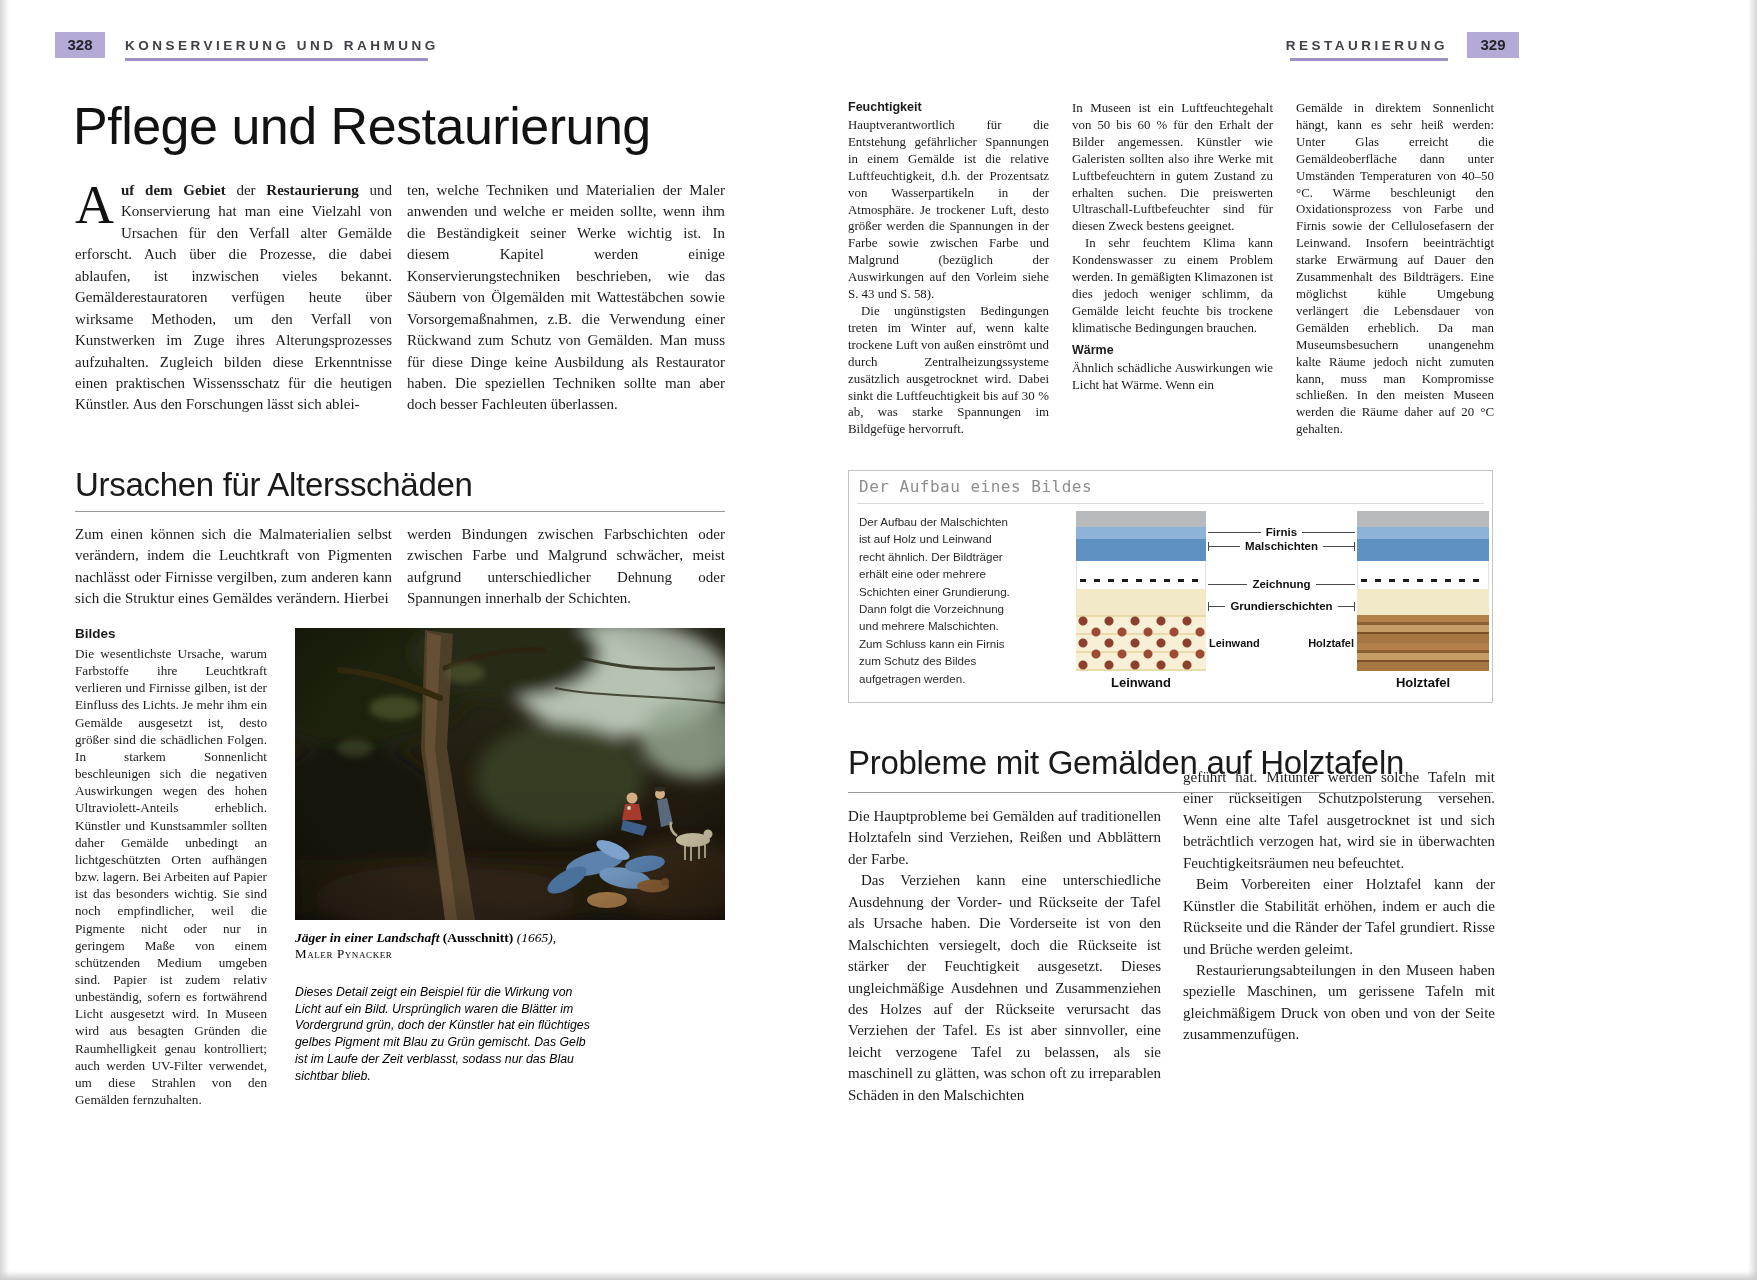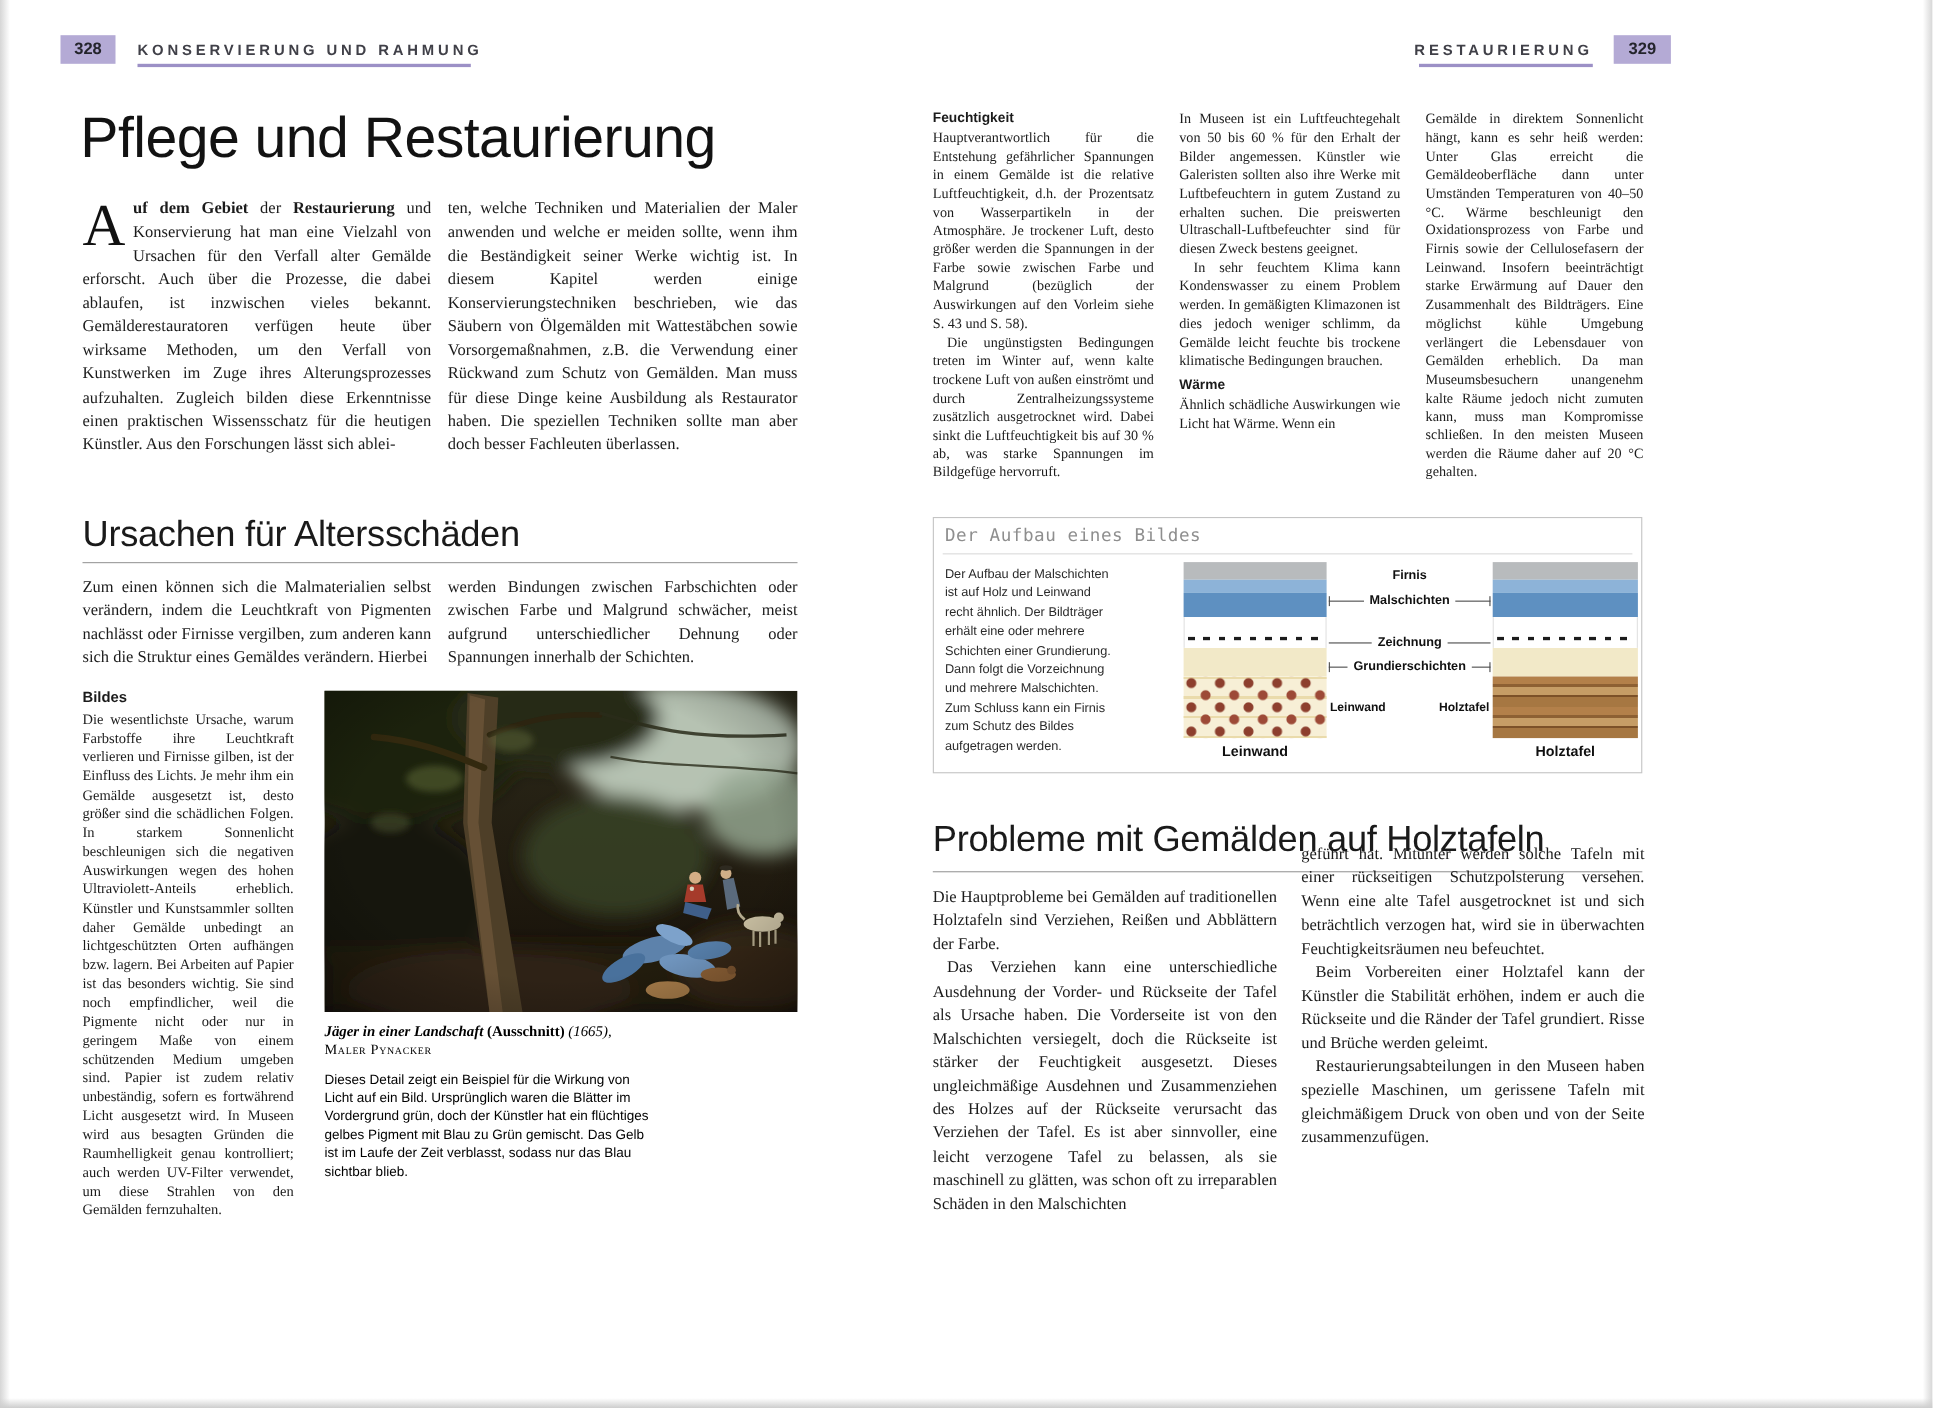--- a/index.html
+++ b/index.html
@@ -36,21 +36,21 @@
   
   .painting{position:absolute;left:295px;top:628px;width:430px;height:292px;}
 
   
   .caption{position:absolute;font:12.3px/1.36 "Liberation Sans",sans-serif;color:#000000;}
   .cap-line{font:700 13.5px "Liberation Serif",serif;}
   .cap-title{font-style:italic;}
   .cap-suffix{font-style:normal;font-weight:700;}
   .cap-year{font-style:italic;font-weight:400;}
   .cap-artist{font:13px "Liberation Serif",serif;font-variant:small-caps;letter-spacing:0.6px;}
-  .cap-body{margin-top:11px;}
+  .cap-body{margin-top:22px;font-style:italic;}
 
   
   .infobox{position:absolute;left:848px;top:470px;width:645px;height:233px;
            border:1px solid #c4c4c4;background:#fff;box-sizing:border-box;}
   .ib-head{position:absolute;left:10px;top:6px;font:16px "DejaVu Sans Mono",monospace;
            color:#8e8e8e;letter-spacing:0.5px;}
   .ib-rule{position:absolute;left:8px;right:8px;top:32px;height:1px;background:#dadada;}
   .ib-body{position:absolute;left:10px;top:42px;width:154px;
            font:11.6px/1.5 "Liberation Sans",sans-serif;color:#2a2a2a;text-align:left;}
 
@@ -232,21 +232,21 @@
       <div class="l-blue1"></div>
       <div class="l-blue2"></div>
       <div class="l-white">
           <div class="l-dash"></div>
         </div>
       <div class="l-cream"></div>
       <div class="l-canvas"></div>
     </div>
 
     <div class="dims">
-      <div class="dim-row" style="top:1px;flex-direction:column;">
+      <div class="dim-row" style="top:14px;">
         <i class="dline"></i>
           <span class="dim-label">Firnis</span>
           <i class="dline"></i>
       </div>
       <div class="dim-row ticks" style="top:28px;">
         <i class="dline"></i>
           <span class="dim-label">Malschichten</span>
           <i class="dline"></i>
       </div>
       <div class="dim-row" style="top:66px;">

